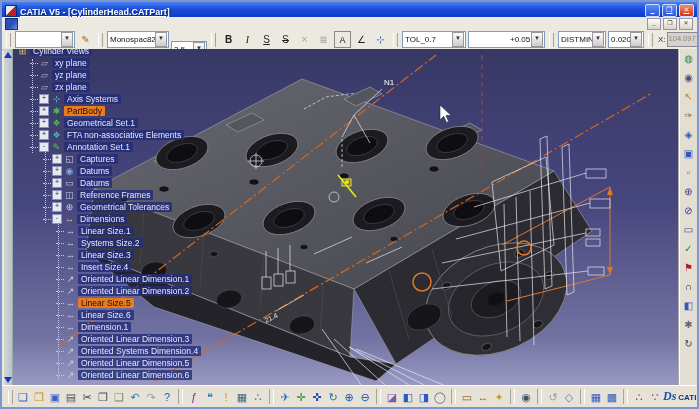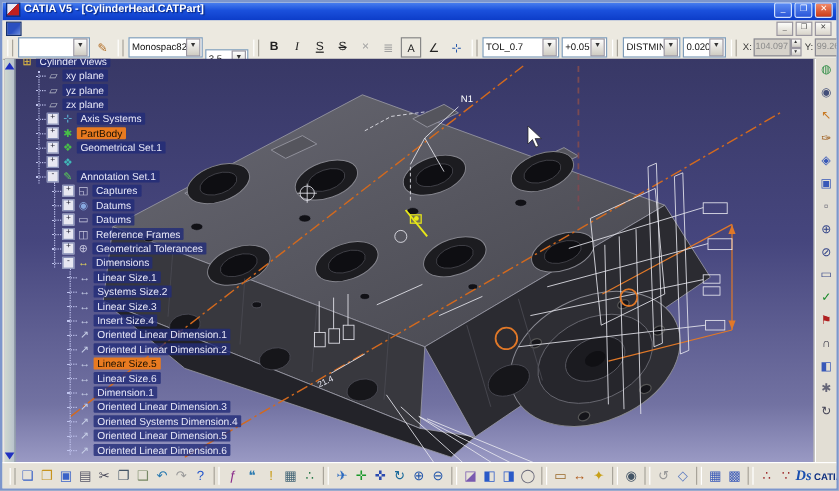--- a/index.html
+++ b/index.html
@@ -1,21 +1,21 @@
 <!DOCTYPE html>
 <html><head>
 <meta charset="utf-8">
 <style>
   html,body{margin:0;padding:0;background:#9aa0b0;font-family:"Liberation Sans",sans-serif;}
   .win{position:relative;width:699px;height:409px;box-sizing:border-box;background:#ece9e0;
        border:2px solid #7d96cc;overflow:hidden;}
   
   .titlebar{position:absolute;left:0;top:0;right:0;height:15px;
     background:linear-gradient(180deg,#4a80f0 0%,#1a50dc 45%,#0c3cc8 100%);
-    display:flex;align-items:flex-start;padding:0 3px;color:#fff;}
+    display:flex;align-items:flex-end;padding:0 3px;color:#fff;text-decoration:underline;}
   .appico{width:10px;height:10px;background:linear-gradient(135deg,#e8e8f4 45%,#c02020 46%);
     border:1px solid #0a2a7a;margin-right:3px;flex:none;}
   .ttext{font-size:9px;font-weight:bold;white-space:nowrap;text-shadow:1px 1px 1px #06247a;flex:1;}
   .wbtns{display:flex;gap:2px;}
   .wb{width:13px;height:11px;font-size:7px;line-height:10px;text-align:center;color:#fff;
      background:linear-gradient(#5b8cf4,#2a56d8);border:1px solid #cfe0ff;border-radius:2px;}
   .wb.close{background:linear-gradient(#f08a6a,#cc3a14);}
   
   .menubar{position:absolute;left:0;top:15px;right:0;height:13px;background:#ece9e0;
      border-bottom:1px solid #c8c4ba;display:flex;align-items:center;padding:0 2px;}
@@ -129,21 +129,21 @@
     <span class="fbtn gray">×</span>
     <span class="fbtn gray">≣</span>
     <span class="fbtn box">A</span>
     <span class="fbtn">∠</span>
     <span class="fbtn" style="color:#2255aa;">⊹</span>
     <span class="grip"></span>
     <span class="combo" style="width:62px;">
       <span class="val">TOL_0.7</span>
       <span class="cbtn">▼</span>
     </span>
-    <span class="combo" style="width:36px;">
+    <span class="combo" style="width:36px;padding-left:39px;">
       <span class="val">+0.05</span>
       <span class="cbtn">▼</span>
     </span>
     <span class="grip"></span>
     <span class="combo" style="width:46px;">
       <span class="val">DISTMIN</span>
       <span class="cbtn">▼</span>
     </span>
     <span class="combo" style="width:34px;">
       <span class="val">0.020</span>
@@ -356,20 +356,21 @@
         <div class="trow" style="padding-left: 17px;">
           <span class="stub"></span>
           <span class="exp">+</span>
           <span class="tico" style="color: rgb(72, 192, 72);">❖</span>
           <span class="lbl">Geometrical Set.1</span>
         </div>
         <div class="trow" style="padding-left: 17px;">
           <span class="stub"></span>
           <span class="exp">+</span>
           <span class="tico" style="color: rgb(64, 184, 184);">❖</span>
+          <span class="lbl">FTA non-associative Elements</span>
         </div>
         <div class="trow" style="padding-left: 17px;">
           <span class="stub"></span>
           <span class="exp">-</span>
           <span class="tico" style="color: rgb(88, 200, 88);">✎</span>
           <span class="lbl">Annotation Set.1</span>
         </div>
         <div class="trow" style="padding-left: 30px;">
           <span class="stub"></span>
           <span class="exp">+</span>

